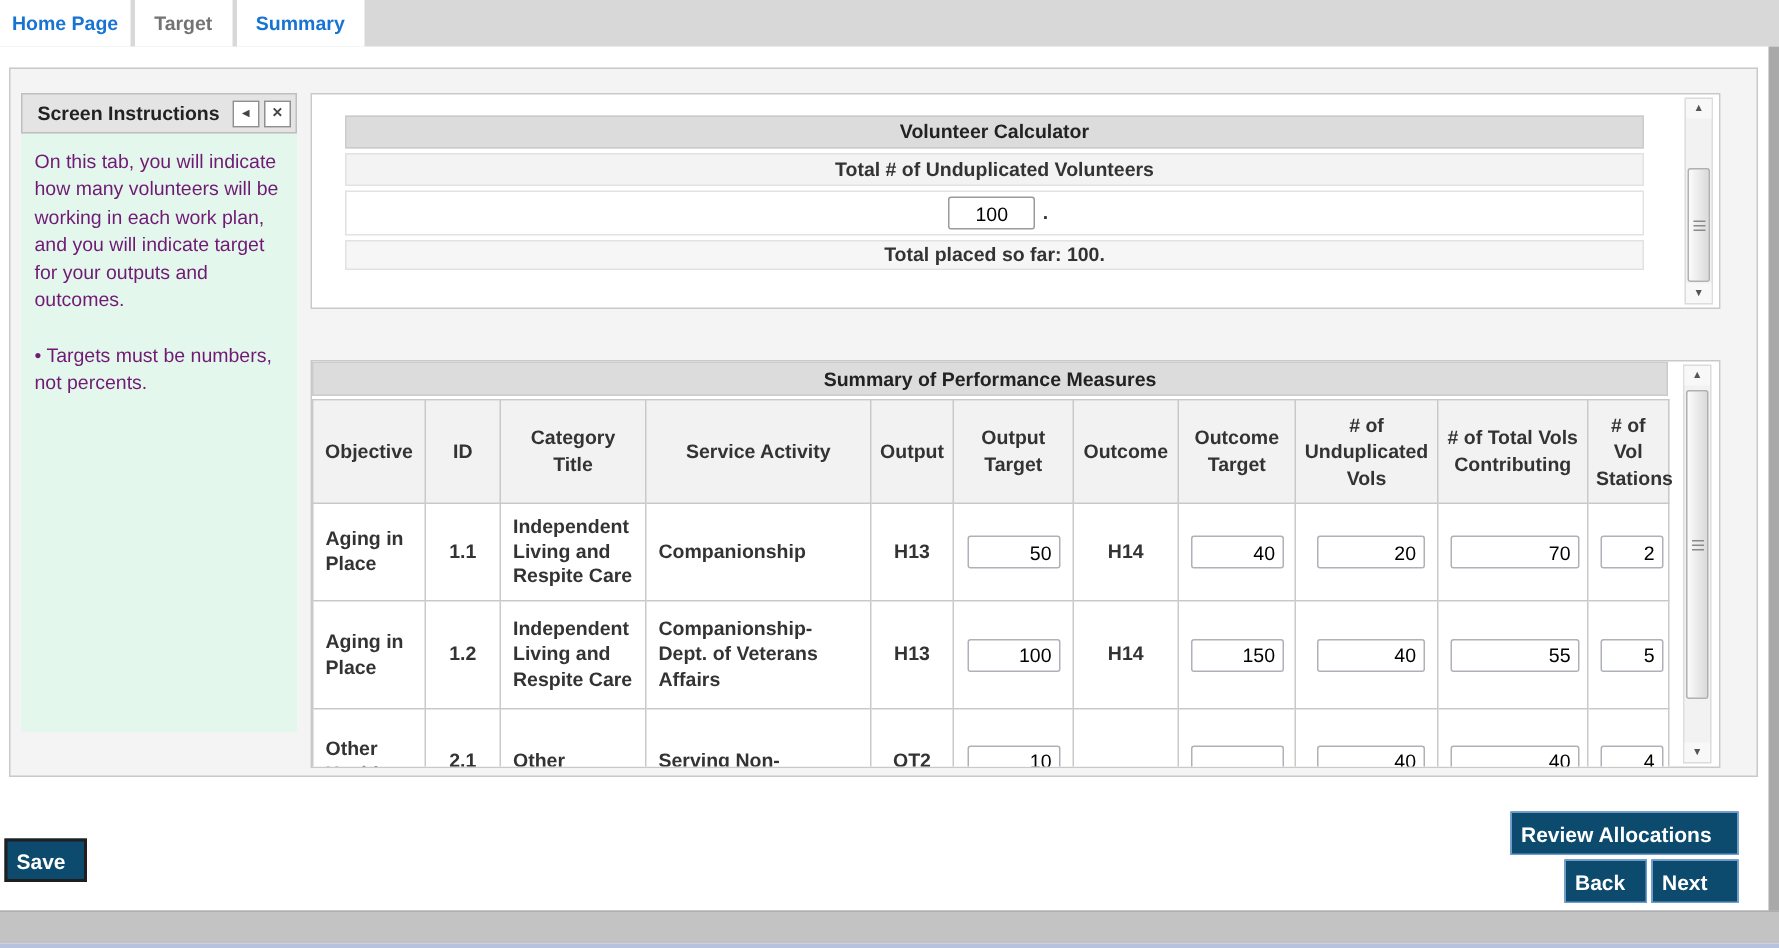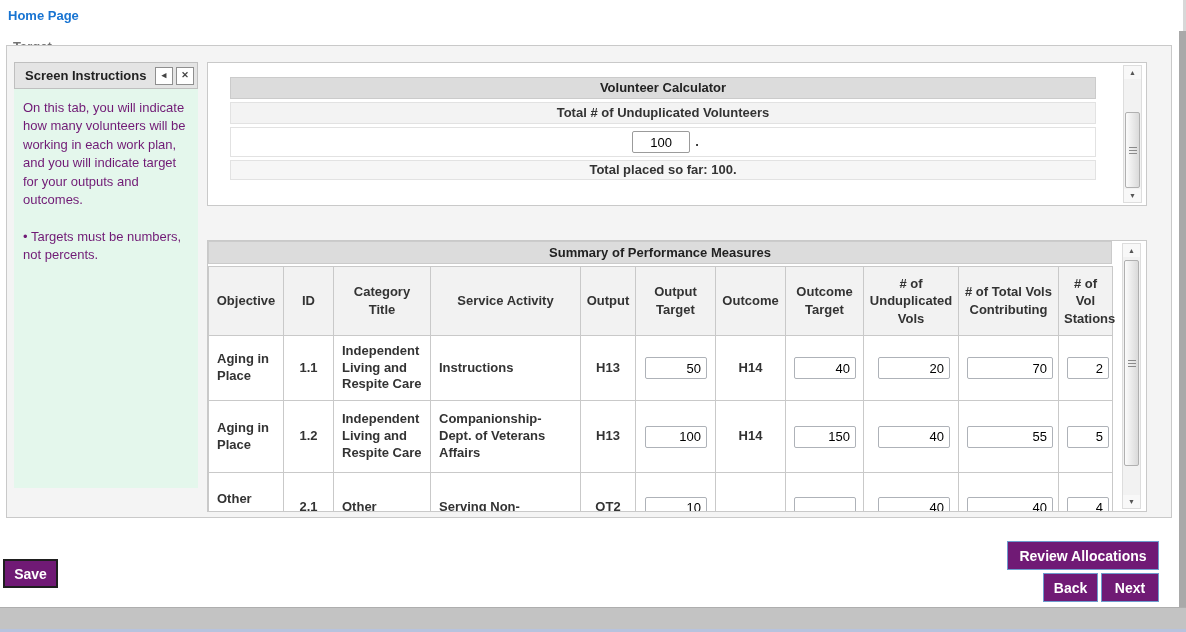--- a/index.html
+++ b/index.html
@@ -1,21 +1,21 @@
 <!DOCTYPE html>
 <html><head>
 <meta charset="utf-8">
 <style>
   html,body{margin:0;padding:0;}
   body{
     width:1186px;height:632px;position:relative;overflow:hidden;
     background:#ffffff;font-family:"Liberation Sans",sans-serif;
   }
   
-  .tabstrip{position:absolute;left:0;top:0;width:1186px;height:31px;background:#d8d8d8;display:flex;flex-direction:column;}
+  .tabstrip{position:absolute;left:0;top:0;width:1186px;height:31px;background:#d8d8d8;display:flex;}
   .tab{background:#ffffff;margin-right:3px;padding:0 13px;line-height:31px;font-size:13px;font-weight:bold;
        color:#1874d2;white-space:nowrap;cursor:pointer;}
   .tab:first-child{padding:0 8px;}
   .tab.active{color:#737373;}
   .right-strip{position:absolute;right:0;top:31px;width:7px;height:577px;background:#a9a9a9;}
   
   .main-panel{position:absolute;left:6px;top:45px;width:1164px;height:471px;background:#f4f4f4;border:1px solid #c9c9c9;}
   
   .sidebar{position:absolute;left:14px;top:62px;width:184px;height:426px;background:#e4f7ec;}
   .sidebar-header{height:25px;background:#e4e4e4;border:1px solid #bfbfbf;display:flex;align-items:center;
@@ -62,22 +62,22 @@
   table.sum thead th{background:#f2f2f2;font-weight:bold;height:64px;padding:2px 5px;text-align:center;
        vertical-align:middle;line-height:1.35;}
   table.sum td{background:#fff;padding:4px 8px;vertical-align:middle;font-weight:bold;line-height:1.3;}
   td.c{text-align:center;}
   td.inp{text-align:right;padding-right:6px;}
   tr.r1{height:65px;} tr.r2{height:72px;} tr.r3{height:70px;}
   .cell-input{height:20px;border:1px solid #aeb2b8;border-radius:2px;font-size:13px;text-align:right;
        padding:0 5px;font-family:"Liberation Sans",sans-serif;vertical-align:middle;}
   .w62{width:50px;} .w72{width:60px;} .w86{width:74px;} .w40{width:30px;}
   
-  .blue-btn{background:#701a75;color:#ffffff;font-weight:bold;font-size:14px;border:1px solid #6d9cce;
-       text-align:center;cursor:pointer;font-family:"Liberation Sans",sans-serif;}
+  .blue-btn{background:#0c4a6e;color:#ffffff;font-weight:bold;font-size:14px;border:1px solid #6d9cce;
+       text-align:left;cursor:pointer;font-family:"Liberation Sans",sans-serif;}
   .save-btn{position:absolute;left:3px;top:559px;width:55px;height:29px;border:2px solid #1f1f1f;}
   .review-btn{position:absolute;left:1007px;top:541px;width:152px;height:29px;}
   .back-btn{position:absolute;left:1043px;top:573px;width:55px;height:29px;}
   .next-btn{position:absolute;left:1101px;top:573px;width:58px;height:29px;}
   
   .footer-bar{position:absolute;left:0;top:607px;width:1186px;height:21px;background:#c3c3c3;border-top:1px solid #aeaeae;}
   .bottom-edge{position:absolute;left:0;top:629px;width:1186px;height:3px;background:#b7c3de;}
 </style>
 </head>
 <body>
@@ -153,21 +153,21 @@
           <th># of Unduplicated Vols</th>
           <th># of Total Vols Contributing</th>
           <th># of Vol Stations</th>
         </tr>
       </thead>
       <tbody>
         <tr class="r1">
           <td>Aging in Place</td>
           <td class="c">1.1</td>
           <td>Independent Living and Respite Care</td>
-          <td>Instructions</td>
+          <td>Companionship</td>
           <td class="c">H13</td>
           <td class="inp"><input class="cell-input w62" value="50" style=""></td>
           <td class="c">H14</td>
           <td class="inp"><input class="cell-input w62" value="40" style=""></td>
           <td class="inp"><input class="cell-input w72" value="20" style=""></td>
           <td class="inp"><input class="cell-input w86" value="70" style=""></td>
           <td class="inp"><input class="cell-input w40" value="2" style=""></td>
         </tr>
         <tr class="r2">
           <td>Aging in Place</td>

